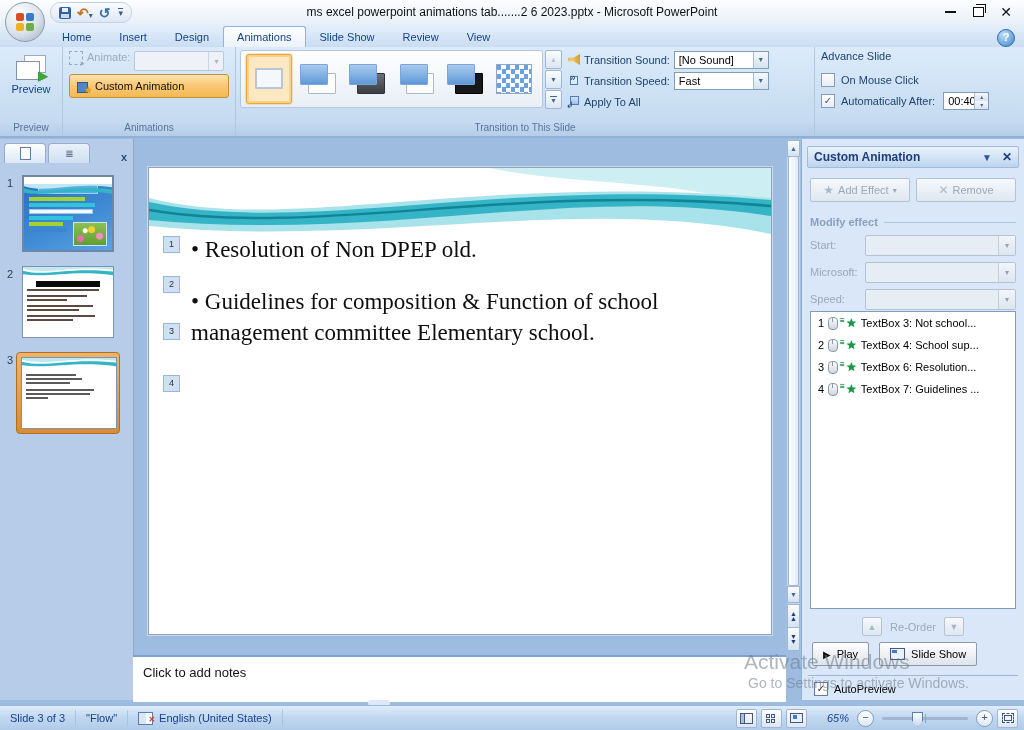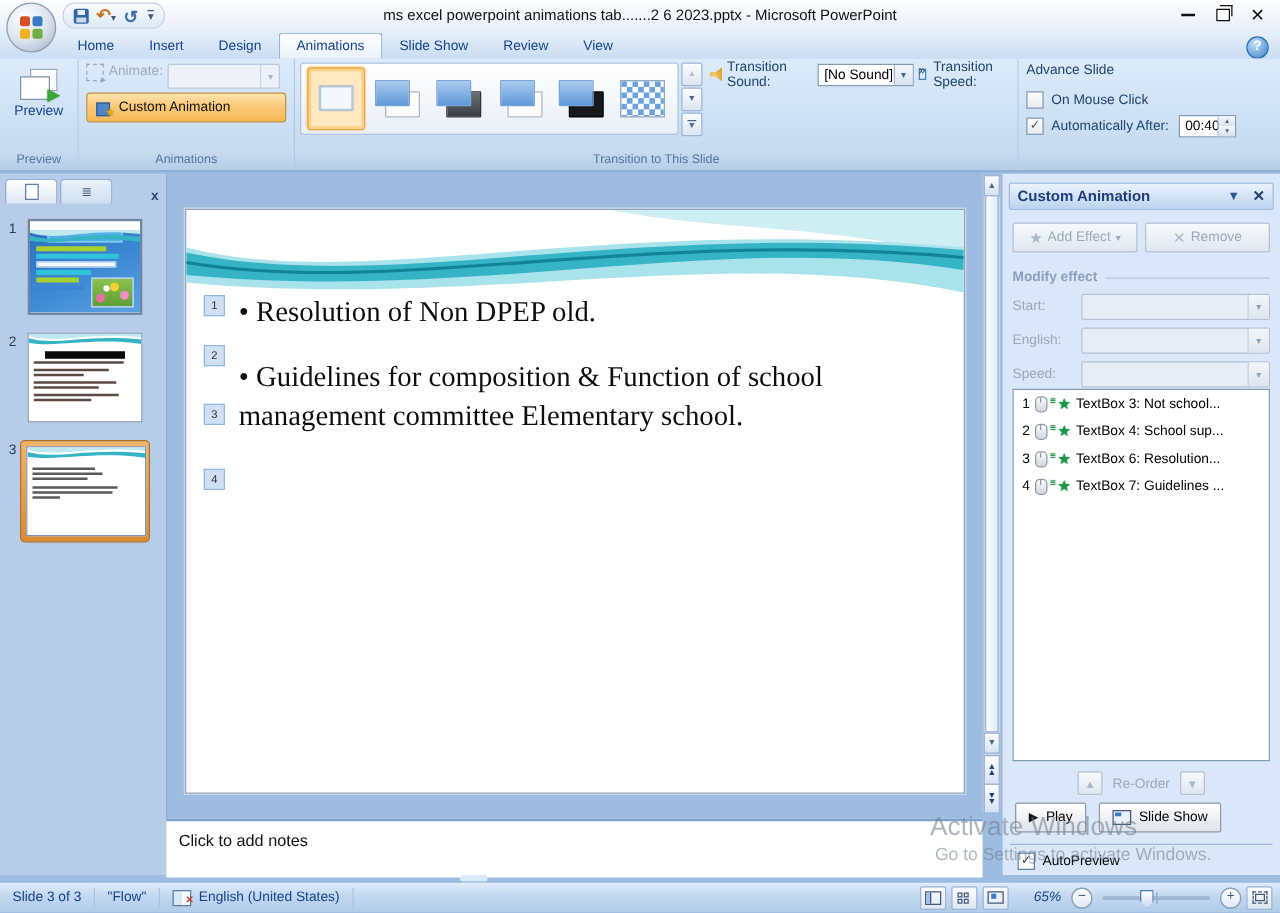--- a/index.html
+++ b/index.html
@@ -77,21 +77,21 @@
   .tg .back.black{background:#17181a;border-color:#000;}
   .tg .front{left:0;top:0;background:linear-gradient(#a9cbee,#5f98d8);border:1px solid #7aa5d8;}
   .tg.onlyone .front{left:4px;top:4px;background:#f4f8fc;border:2px solid #b9c6d6;width:24px;height:17px;}
   .tg.dissolve{background:conic-gradient(#ffffff 90deg,#6aa2dd 0 180deg,#ffffff 0 270deg,#6aa2dd 0) 0 0/9px 9px;border:1px solid #8fa9c4;width:34px;height:28px;}
   .galscroll{display:flex;flex-direction:column;gap:1px;margin-left:2px;}
   .gs-btn{width:15px;height:17px;background:linear-gradient(#fbfdfe,#dbe6f2);border:1px solid #9fb6d4;
     display:flex;align-items:center;justify-content:center;font-size:7px;color:#44688f;border-radius:2px;}
   .gs-btn.dis{color:#b7c2d0;}
   .gs-more span{border-top:1px solid #44688f;line-height:7px;}
   
-  .soundcol{display:flex;flex-direction:row;gap:2px;margin-left:6px;}
+  .soundcol{display:flex;flex-direction:column;gap:2px;margin-left:6px;}
   .srow{display:flex;align-items:center;gap:4px;height:19px;color:#20456f;}
   .icon-sound{width:12px;height:11px;background:radial-gradient(circle at 30% 60%,#f6ce6b,#cf9222);clip-path:polygon(0 35%,45% 35%,100% 0,100% 100%,45% 65%,0 65%);}
   .icon-speed{width:12px;height:11px;position:relative;}
   .icon-speed:before{content:"";position:absolute;inset:1px 2px;border:1px solid #4a7fb8;background:#dcebf8;}
   .icon-speed:after{content:"»";position:absolute;left:2px;top:-3px;color:#20456f;font-size:10px;}
   .icon-apply{width:12px;height:11px;position:relative;}
   .icon-apply:before{content:"";position:absolute;inset:0 1px 2px 2px;border:1px solid #4a7fb8;background:linear-gradient(#cfe3f6,#9cc2e8);}
   .icon-apply:after{content:"↲";position:absolute;left:-2px;bottom:-3px;font-size:9px;color:#20456f;}
   .combo{width:95px;height:18px;background:#fff;border:1px solid #7f9db9;position:relative;font-size:11px;color:#000;box-sizing:border-box;}
   .combo .val{position:absolute;left:4px;top:2px;right:16px;overflow:hidden;white-space:nowrap;}
@@ -526,21 +526,21 @@
 
   <div class="modify-hdr">Modify effect</div>
 
   <div class="tp-field">
     <label>Start:</label>
     <span class="tp-combo">
         <span class="arr">▾</span>
       </span>
   </div>
   <div class="tp-field">
-    <label>English:</label>
+    <label>Microsoft:</label>
     <span class="tp-combo">
         <span class="arr">▾</span>
       </span>
   </div>
   <div class="tp-field">
     <label>Speed:</label>
     <span class="tp-combo">
         <span class="arr">▾</span>
       </span>
   </div>

